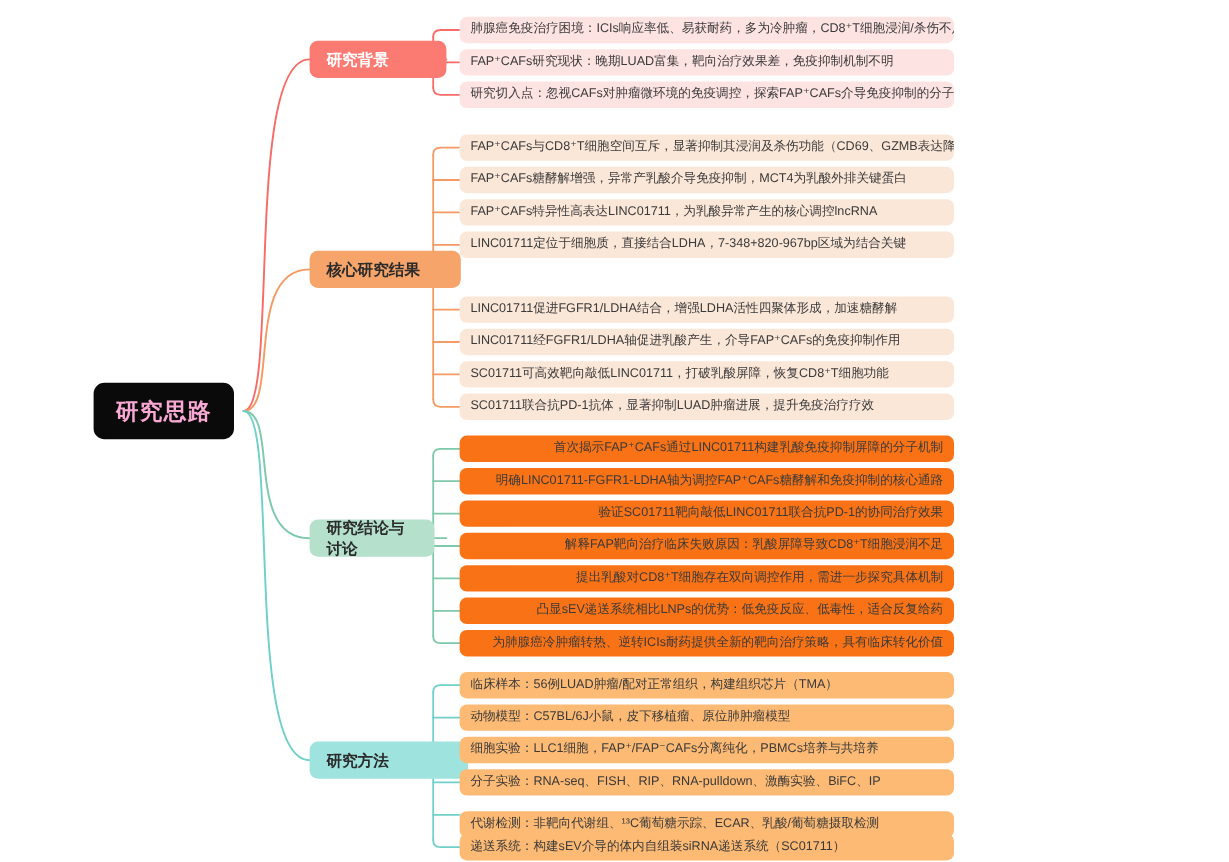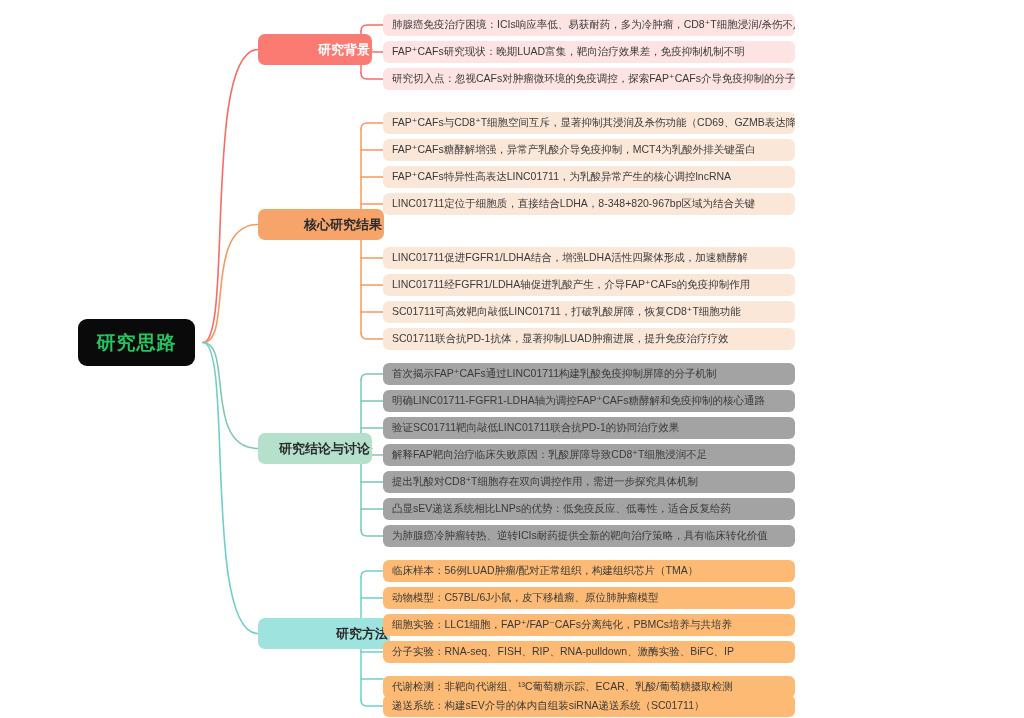--- a/index.html
+++ b/index.html
@@ -36,64 +36,64 @@
     position: absolute;
     left: 78px;
     top: 319px;
     width: 117px;
     height: 47px;
     background: #0a0a0a;
     border-radius: 9px;
     display: flex;
     align-items: center;
     justify-content: center;
-    color: #22c55e;
+    color: #f9a8d4;
     font-size: 19px;
     font-weight: bold;
     letter-spacing: 1px;
   }
 
   
   .branch-node {
     position: absolute;
     left: 258px;
     height: 31px;
     border-radius: 7px;
     display: flex;
     align-items: center;
-    justify-content: flex-end;
+    justify-content: flex-start;
     font-size: 13px;
     font-weight: bold;
     color: #2b2b2b;
-    padding: 0 2px;
+    padding: 0 14px;
   }
   .branch-node.b0 { top: 34px;  width: 114px; background: #fb7a72; color: #ffffff; }
   .branch-node.b1 { top: 209px; width: 126px; background: #f6a46a; }
-  .branch-node.b2 { top: 433px; width: 114px; background: #b4e0cc; }
+  .branch-node.b2 { top: 433px; width: 104px; background: #b4e0cc; }
   .branch-node.b3 { top: 618px; width: 132px; background: #9fe3de; }
 
   
   .leaf-node {
     position: absolute;
     left: 383px;
     width: 412px;
     height: 22px;
     border-radius: 6px;
     display: flex;
     align-items: center;
     padding: 0 9px;
     font-size: 10.5px;
     line-height: 1.1;
     color: #3a3a3a;
     white-space: nowrap;
     overflow: hidden;
   }
   .leaf-node.g0 { background: #fde3e2; }
   .leaf-node.g1 { background: #fbe7d8; }
-  .leaf-node.g2 { background: #a3a3a3; }
+  .leaf-node.g2 { background: #f97316; justify-content: flex-end; }
   .leaf-node.g3 { background: #fdba74; }
 </style>
 </head>
 <body>
 
 <div id="mindmap">
 
   <svg id="connector-layer" viewBox="0 0 1024 718" xmlns="http://www.w3.org/2000/svg">
       <path d="M 203 342.5 C 233.25 342.5, 203 49.5, 258 49.5" fill="none" stroke="#f86b66" stroke-width="1.6" stroke-linecap="round" stroke-linejoin="round"></path>
       <path d="M 372 49.5 L 361 49.5" fill="none" stroke="#f86b66" stroke-width="1.5" stroke-linecap="round" stroke-linejoin="round"></path>
@@ -159,21 +159,21 @@
     <div class="leaf-node g1" style="top:112px">
         <span>FAP⁺CAFs与CD8⁺T细胞空间互斥，显著抑制其浸润及杀伤功能（CD69、GZMB表达降低）</span>
       </div>
     <div class="leaf-node g1" style="top:139px">
         <span>FAP⁺CAFs糖酵解增强，异常产乳酸介导免疫抑制，MCT4为乳酸外排关键蛋白</span>
       </div>
     <div class="leaf-node g1" style="top:166px">
         <span>FAP⁺CAFs特异性高表达LINC01711，为乳酸异常产生的核心调控lncRNA</span>
       </div>
     <div class="leaf-node g1" style="top:193px">
-        <span>LINC01711定位于细胞质，直接结合LDHA，8-348+820-967bp区域为结合关键</span>
+        <span>LINC01711定位于细胞质，直接结合LDHA，7-348+820-967bp区域为结合关键</span>
       </div>
     <div class="leaf-node g1" style="top:247px">
         <span>LINC01711促进FGFR1/LDHA结合，增强LDHA活性四聚体形成，加速糖酵解</span>
       </div>
     <div class="leaf-node g1" style="top:274px">
         <span>LINC01711经FGFR1/LDHA轴促进乳酸产生，介导FAP⁺CAFs的免疫抑制作用</span>
       </div>
     <div class="leaf-node g1" style="top:301px">
         <span>SC01711可高效靶向敲低LINC01711，打破乳酸屏障，恢复CD8⁺T细胞功能</span>
       </div>

